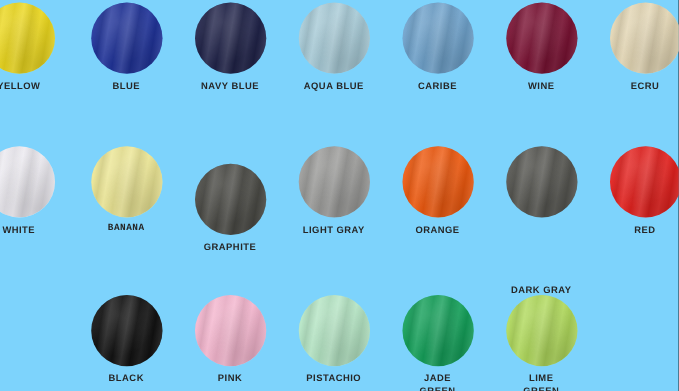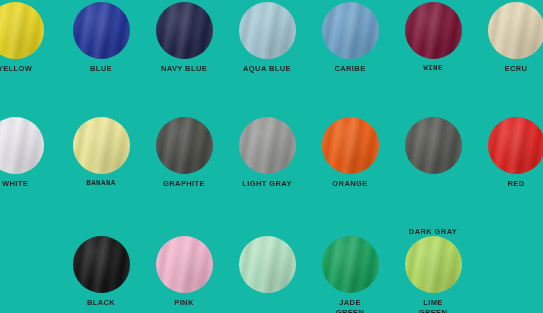--- a/index.html
+++ b/index.html
@@ -81,21 +81,21 @@
     text-align: center;
     color: #262626;
     white-space: pre-line;
     text-transform: uppercase;
     width: 78px;
   }
 </style>
 </head>
 <body>
 
-<div id="palette" style="background: #14b8a6;">
+<div id="palette" style="background: #7dd3fc;">
     <div class="swatch-cell" style="left: -24px; top: 2px;">
       <div class="swatch-disc" style="background: rgb(236, 216, 31);"></div>
       <div class="swatch-label" style="color: rgb(38, 38, 38);">YELLOW</div>
     </div>
     <div class="swatch-cell" style="left: 62px; top: 2px;">
       <div class="swatch-disc" style="background: rgb(33, 52, 154);"></div>
       <div class="swatch-label" style="color: rgb(38, 38, 38);">BLUE</div>
     </div>
     <div class="swatch-cell" style="left: 145px; top: 2px;">
       <div class="swatch-disc" style="background: rgb(33, 36, 74);"></div>
@@ -104,35 +104,35 @@
     <div class="swatch-cell" style="left: 311px; top: 2px;">
       <div class="swatch-disc" style="background: rgb(111, 162, 203);"></div>
       <div class="swatch-label" style="color: rgb(38, 38, 38);">CARIBE</div>
     </div>
     <div class="swatch-cell" style="left: 228px; top: 2px;">
       <div class="swatch-disc" style="background: rgb(168, 203, 215);"></div>
       <div class="swatch-label" style="color: rgb(38, 38, 38);">AQUA BLUE</div>
     </div>
     <div class="swatch-cell" style="left: 394px; top: 2px;">
       <div class="swatch-disc" style="background: rgb(123, 19, 52);"></div>
-      <div class="swatch-label" style="color: rgb(38, 38, 38); font-family: Liberation Mono, monospace;">WINE</div>
+      <div class="swatch-label" style="color: rgb(38, 38, 38);">WINE</div>
     </div>
     <div class="swatch-cell" style="left: 477px; top: 2px;">
       <div class="swatch-disc" style="background: rgb(227, 214, 180);"></div>
       <div class="swatch-label" style="color: rgb(38, 38, 38);">ECRU</div>
     </div>
     <div class="swatch-cell" style="left: -24px; top: 117px;">
       <div class="swatch-disc" style="background: rgb(236, 234, 240);"></div>
       <div class="swatch-label" style="color: rgb(38, 38, 38);">WHITE</div>
     </div>
     <div class="swatch-cell" style="left: 62px; top: 117px; font-family: Liberation Mono, monospace;">
       <div class="swatch-disc" style="background: rgb(236, 230, 149);"></div>
       <div class="swatch-label" style="color: rgb(38, 38, 38);">BANANA</div>
     </div>
-    <div class="swatch-cell" style="left: 145px; top: 117px;">
+    <div class="swatch-cell" style="left: 145px; top: 131px;">
       <div class="swatch-disc" style="background: rgb(75, 75, 70);"></div>
       <div class="swatch-label" style="color: rgb(38, 38, 38);">GRAPHITE</div>
     </div>
     <div class="swatch-cell" style="left: 228px; top: 117px; justify-content: center;">
       <div class="swatch-disc" style="background: rgb(155, 155, 153);"></div>
       <div class="swatch-label" style="color: rgb(38, 38, 38);">LIGHT GRAY</div>
     </div>
     <div class="swatch-cell" style="left: 311px; top: 117px;">
       <div class="swatch-disc" style="background: rgb(238, 90, 16);"></div>
       <div class="swatch-label" style="color: rgb(38, 38, 38);">ORANGE</div>
@@ -148,20 +148,21 @@
     <div class="swatch-cell" style="left: 62px; top: 236px;">
       <div class="swatch-disc" style="background: rgb(19, 19, 19);"></div>
       <div class="swatch-label" style="color: rgb(38, 38, 38);">BLACK</div>
     </div>
     <div class="swatch-cell" style="left: 145px; top: 236px;">
       <div class="swatch-disc" style="background: rgb(244, 182, 206);"></div>
       <div class="swatch-label" style="color: rgb(38, 38, 38);">PINK</div>
     </div>
     <div class="swatch-cell" style="left: 228px; top: 236px;">
       <div class="swatch-disc" style="background: rgb(181, 229, 196);"></div>
+      <div class="swatch-label" style="color: rgb(38, 38, 38);">PISTACHIO</div>
     </div>
     <div class="swatch-cell" style="left: 311px; top: 236px;">
       <div class="swatch-disc" style="background: rgb(21, 160, 90);"></div>
       <div class="swatch-label" style="color: rgb(38, 38, 38);">JADE
 GREEN</div>
     </div>
     <div class="swatch-cell" style="left: 394px; top: 236px;">
       <div class="swatch-disc" style="background: rgb(177, 218, 93);"></div>
       <div class="swatch-label" style="color: rgb(38, 38, 38);">LIME
 GREEN</div>

